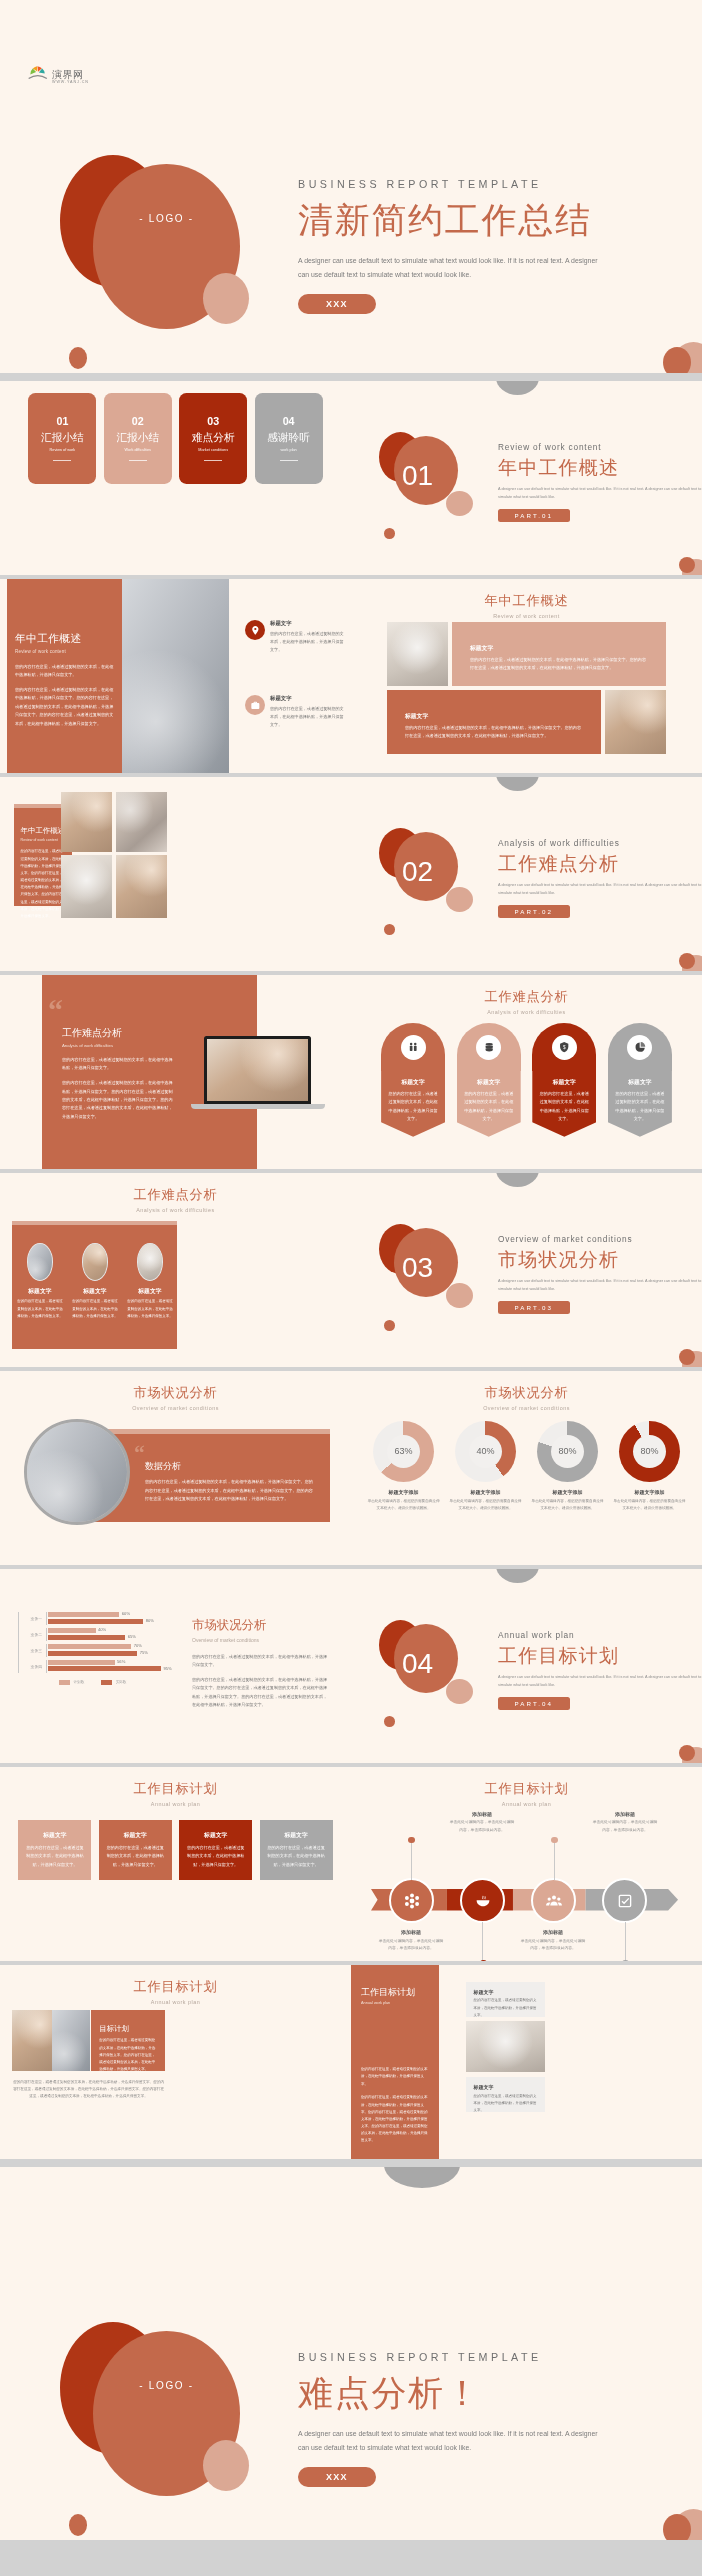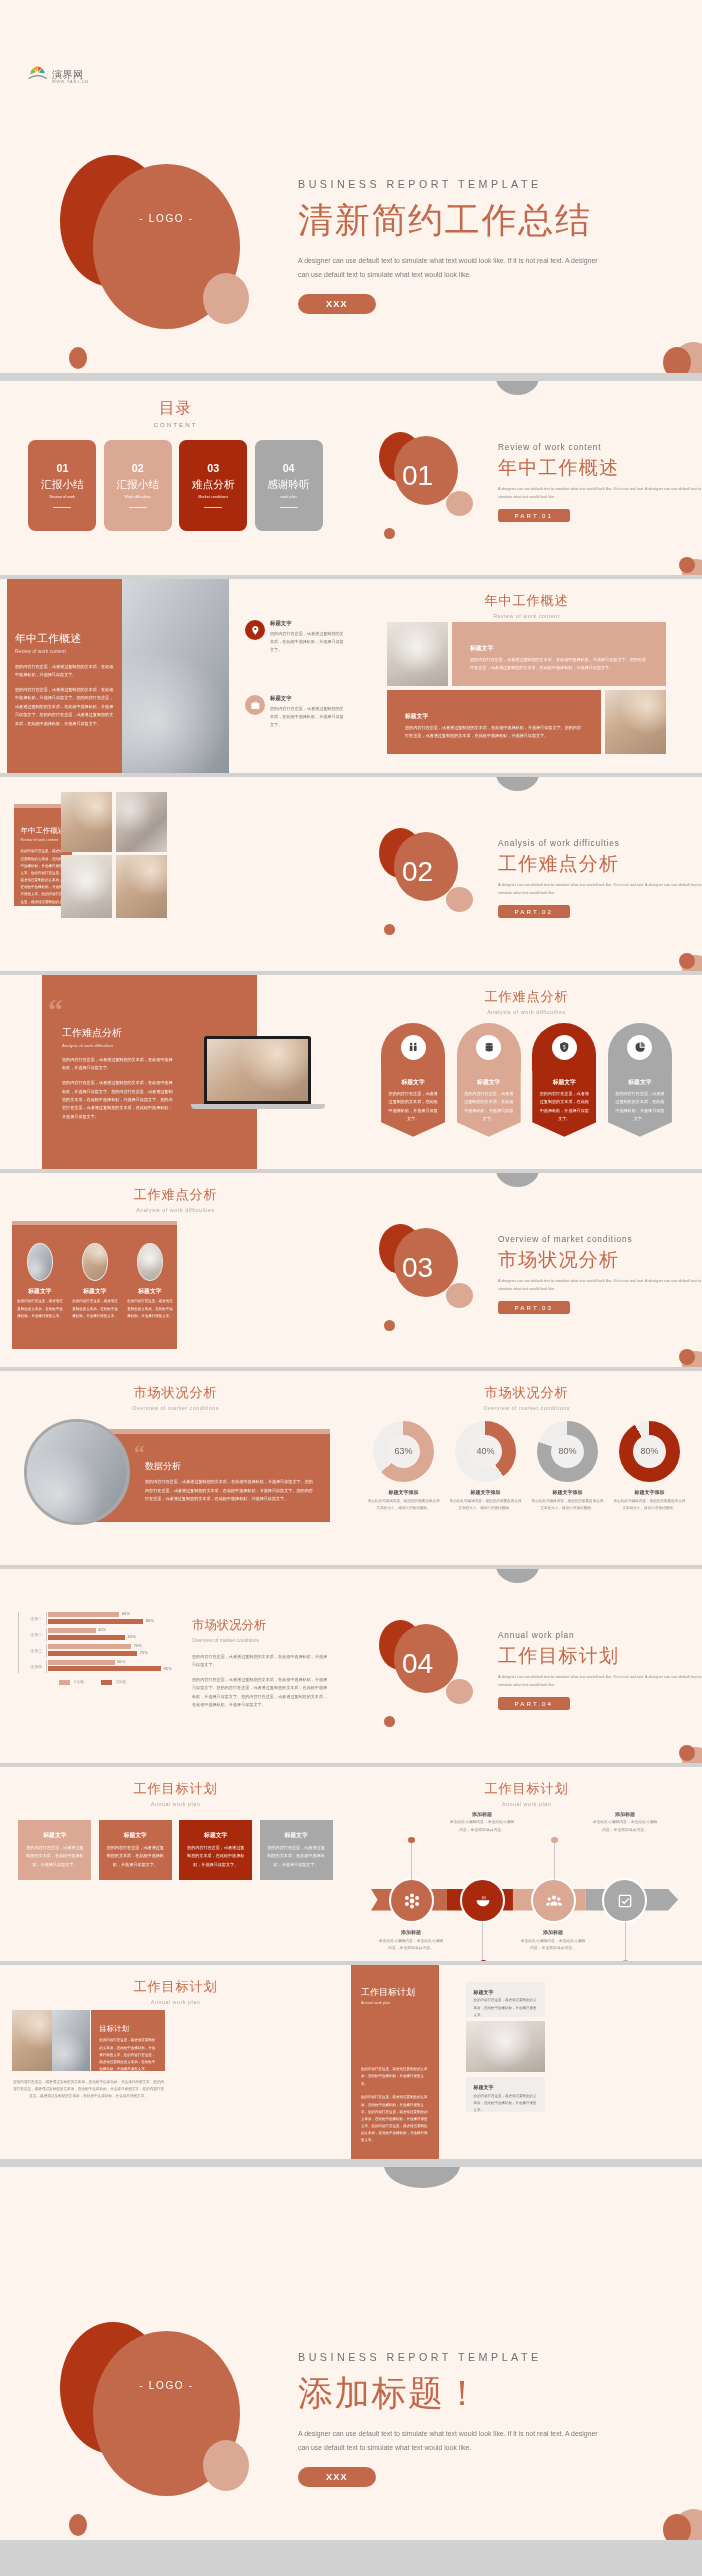--- a/index.html
+++ b/index.html
@@ -185,24 +185,20 @@
     <div class="hero-right" style="left:298px; top:178px;">
       <div class="eyebrow">BUSINESS  REPORT  TEMPLATE</div>
       <div class="big-cn">清新简约工作总结</div>
       <div class="lead">A designer can use default text to simulate what text would look like. If it is not real text. A designer can use default text to simulate what text would look like.</div>
       <div class="pill">XXX</div>
     </div>
   </div>
   <div class="gap"></div>
 
   <div class="slide">
-    <div class="hdr" style="padding-top:16.5px;">
-      <h2 style="font-size:15.7px;">目录</h2>
-      <div class="sub" style="font-size:6.2px;letter-spacing:2px;color:#8e8e8e;">CONTENT</div>
-    </div>
     <div class="toc-cards">
       <div class="toc-card" style="background:#c3694b;">
         <div class="n">01</div>
         <div class="cn">汇报小结</div>
         <div class="en">Review of work</div>
         <div class="bar"></div>
       </div>
       <div class="toc-card" style="background:#dba894;">
         <div class="n">02</div>
         <div class="cn">汇报小结</div>
@@ -717,20 +713,20 @@
       <div class="blob blob-mid" style="left:93px; top:164px; width:147px; height:165px;"></div>
       <div class="blob blob-light" style="left:203px; top:273px; width:46px;  height:51px;"></div>
       <div class="blob blob-mid" style="left:69px;  top:347px; width:18px;  height:21.5px;"></div>
       <div class="logo-label" style="left:117px; top:213px; width:99px; text-align:center;">- LOGO -</div>
     </div>
     <div class="blob blob-light" style="right:-11.6px; bottom:-15px; width:43px; height:46px;"></div>
     <div class="blob blob-mid" style="right:11.6px; bottom:-5px; width:28px; height:31px;"></div>
 
     <div class="hero-right" style="left:298px; top:184px;">
       <div class="eyebrow">BUSINESS  REPORT  TEMPLATE</div>
-      <div class="big-cn">添加标题！</div>
+      <div class="big-cn">难点分析！</div>
       <div class="lead">A designer can use default text to simulate what text would look like. If it is not real text. A designer can use default text to simulate what text would look like.</div>
       <div class="pill">XXX</div>
     </div>
   </div>
 
 </div>
 
 
 </body></html>

